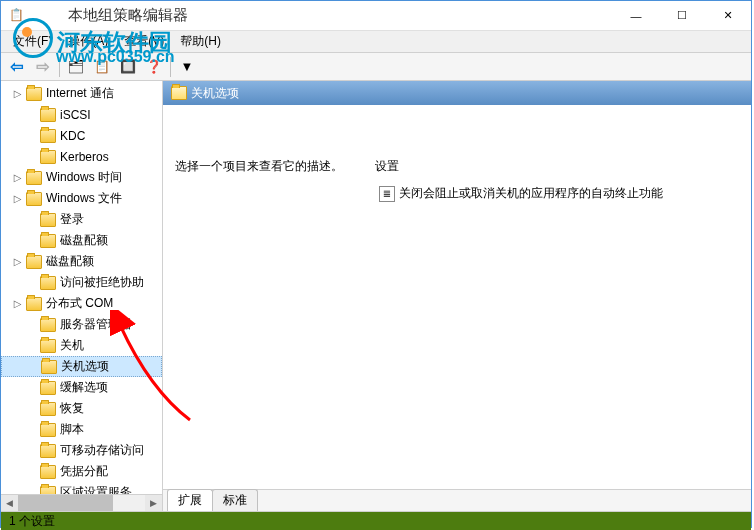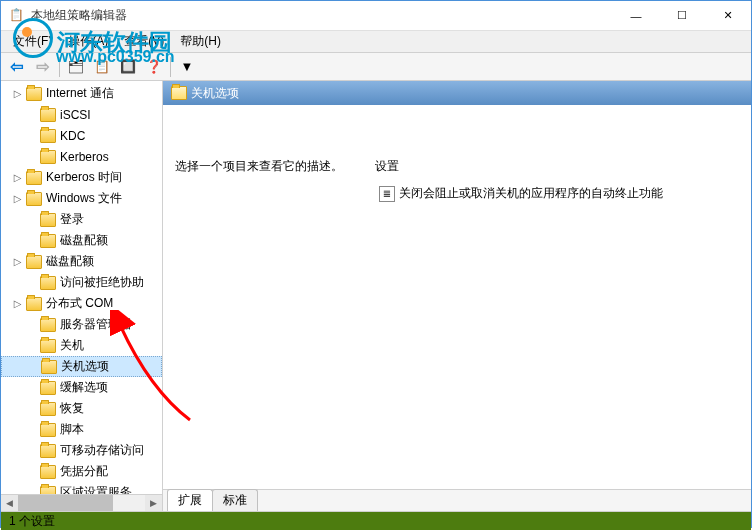--- a/index.html
+++ b/index.html
@@ -1,21 +1,21 @@
 <!DOCTYPE html>
 <html><head>
   <meta charset="utf-8">
   <style>
     * { margin: 0; padding: 0; box-sizing: border-box; font-family: "Microsoft YaHei", "Segoe UI", sans-serif; }
     body { width: 754px; height: 530px; background: #fff; position: relative; overflow: hidden; }
     .window { width: 752px; height: 528px; border: 1px solid #4a90d9; position: relative; background: #fff; }
     
     .titlebar { height: 30px; background: #fff; display: flex; align-items: center; padding-left: 8px; border-bottom: 1px solid #e0e0e0; }
     .titlebar-icon { width: 16px; height: 16px; margin-right: 6px; font-size: 12px; }
-    .titlebar-text { font-size: 12px; color: #333; flex: 1; }
+    .titlebar-text { font-size: 15px; color: #333; flex: 1; margin-left: 37px; }
     .win-controls { display: flex; }
     .win-btn { width: 46px; height: 30px; display: flex; align-items: center; justify-content: center; cursor: pointer; font-size: 11px; }
     
     .menubar { height: 22px; background: #f0f0f0; display: flex; align-items: center; padding-left: 4px; border-bottom: 1px solid #d0d0d0; }
     .menu-item { font-size: 12px; padding: 2px 8px; cursor: pointer; }
     
     .toolbar { height: 28px; background: #f5f5f5; display: flex; align-items: center; padding: 0 4px; border-bottom: 1px solid #d0d0d0; gap: 2px; }
     .tool-btn { width: 24px; height: 24px; display: flex; align-items: center; justify-content: center; cursor: pointer; border: 1px solid transparent; }
     .tool-sep { width: 1px; height: 20px; background: #c0c0c0; margin: 0 2px; }
     .nav-arrow { color: #0078d7; font-size: 16px; font-weight: bold; }
@@ -131,21 +131,21 @@
             <span class="tree-label">KDC</span>
           </div>
           <div class="tree-item indent2">
             <span class="tree-expand"></span>
             <div class="folder-icon"></div>
             <span class="tree-label">Kerberos</span>
           </div>
           <div class="tree-item indent1">
             <span class="tree-expand">▷</span>
             <div class="folder-icon"></div>
-            <span class="tree-label">Kerberos 时间</span>
+            <span class="tree-label">Windows 时间</span>
           </div>
           <div class="tree-item indent1">
             <span class="tree-expand">▷</span>
             <div class="folder-icon"></div>
             <span class="tree-label">Windows 文件</span>
           </div>
           <div class="tree-item indent2">
             <span class="tree-expand"></span>
             <div class="folder-icon"></div>
             <span class="tree-label">登录</span>

